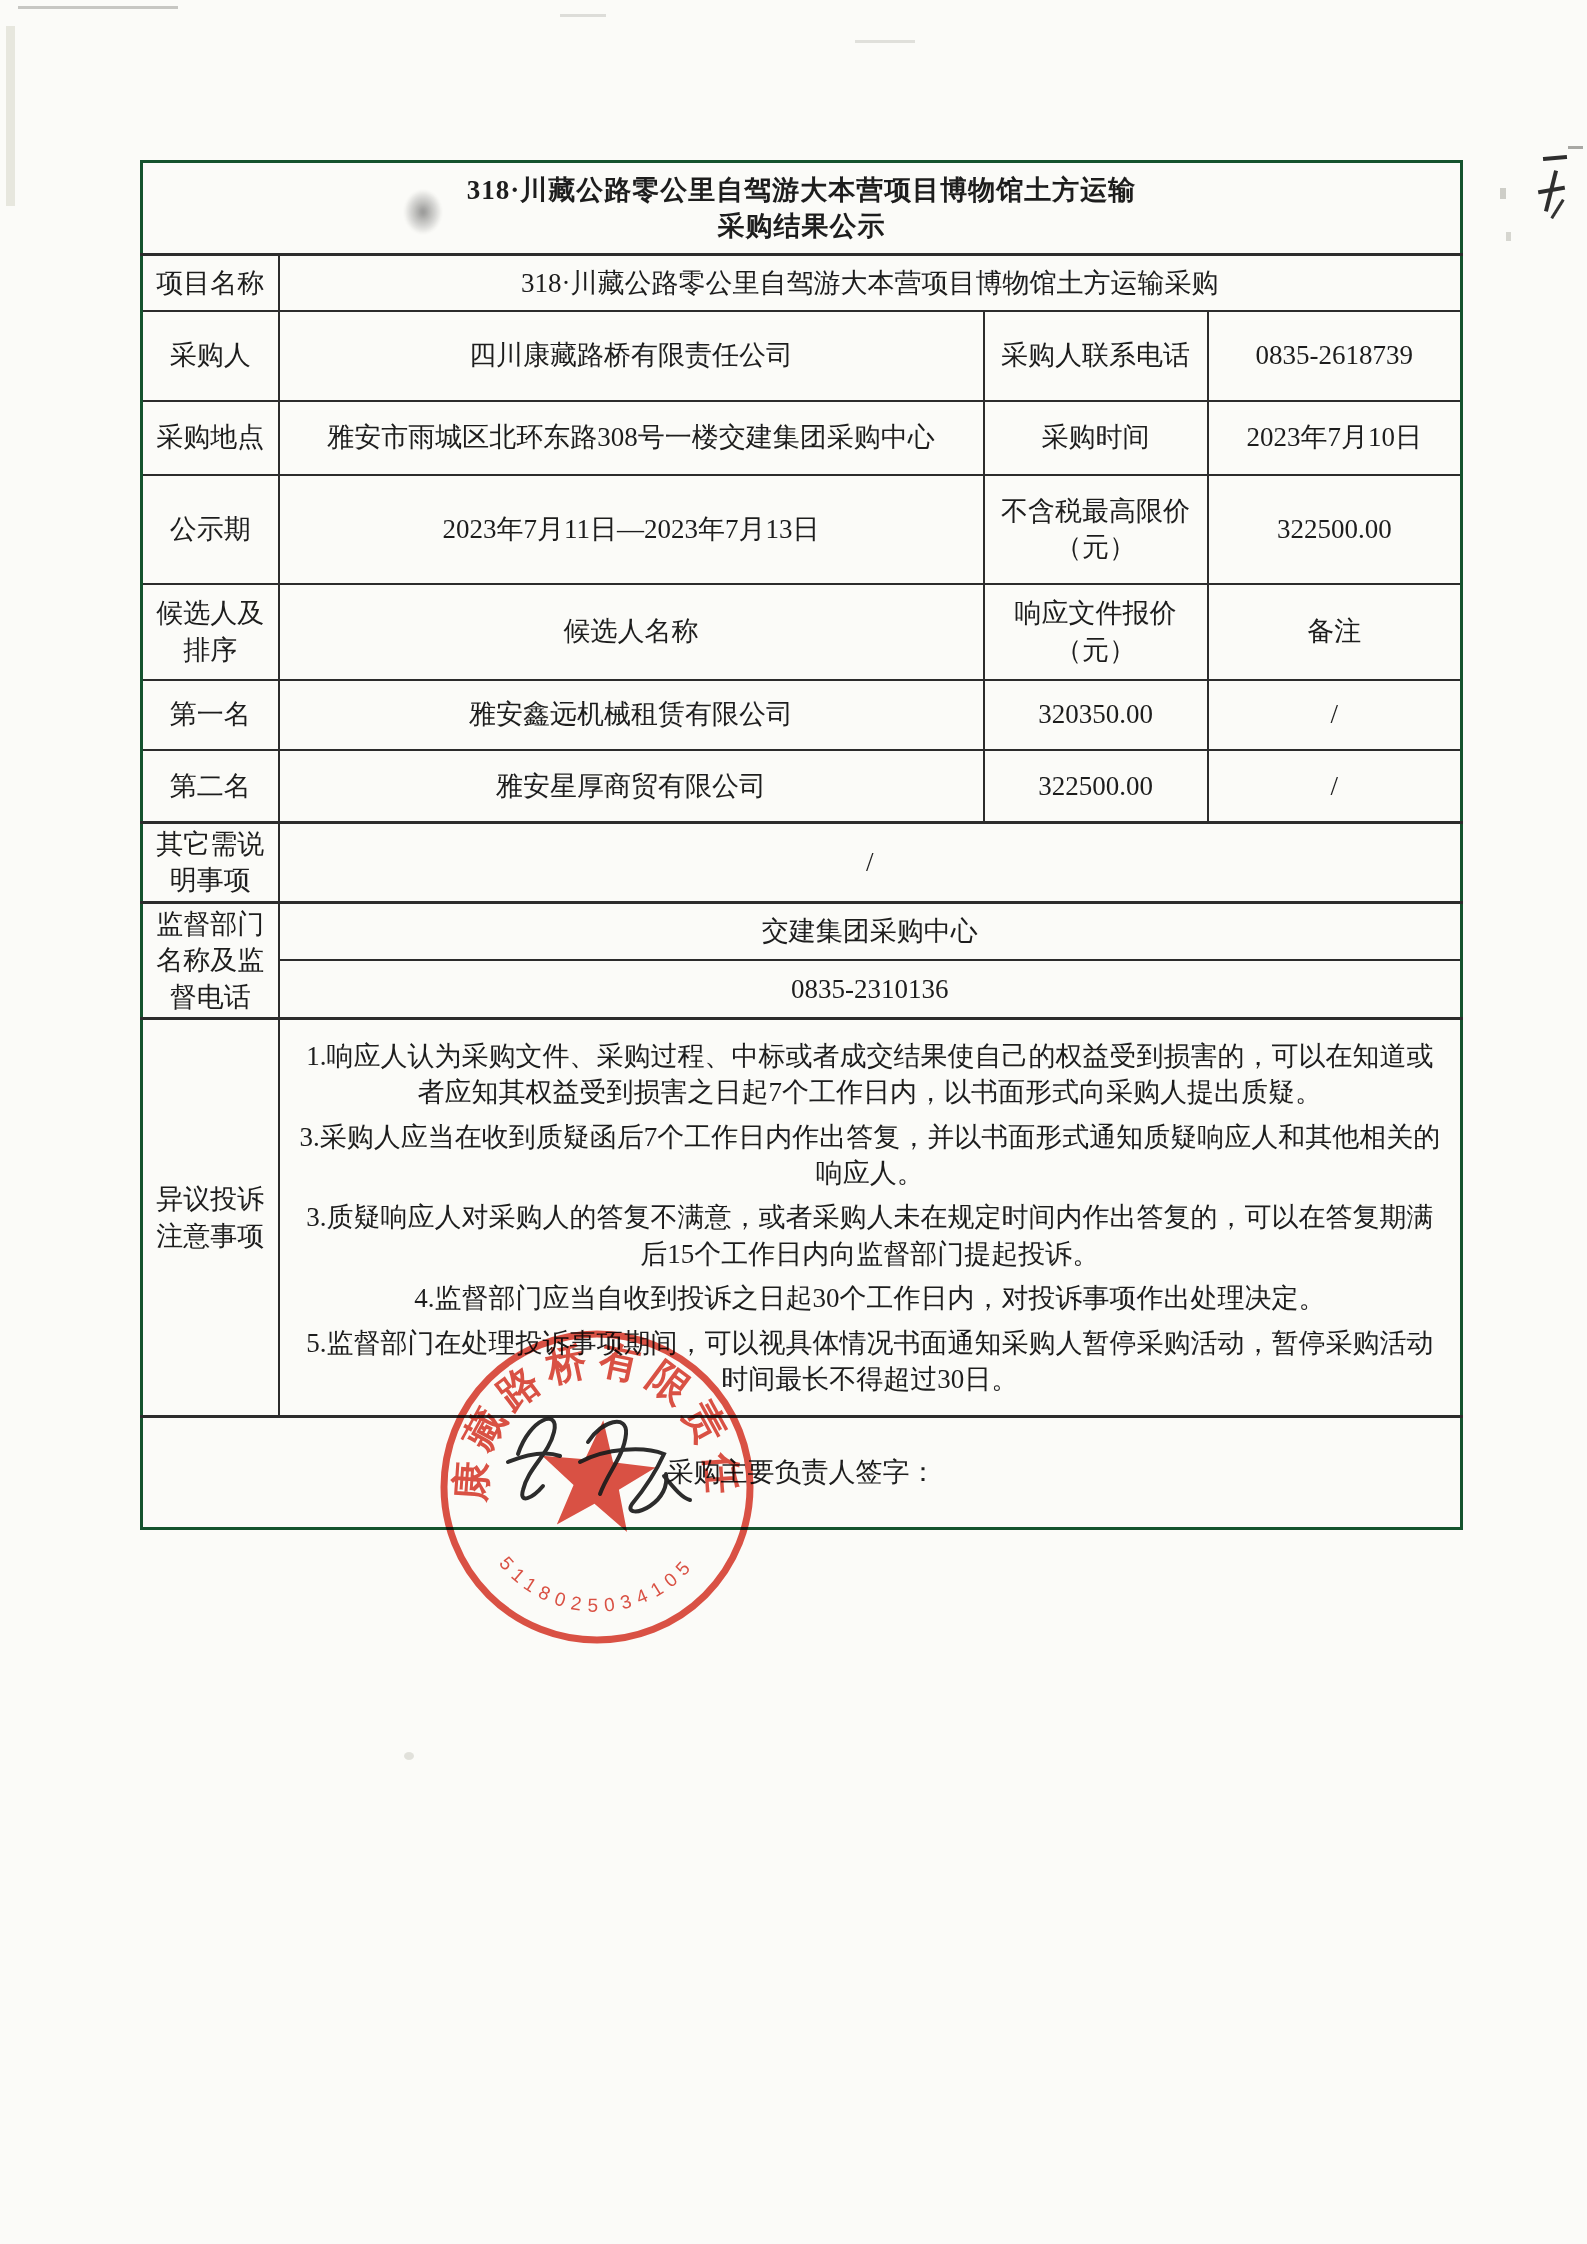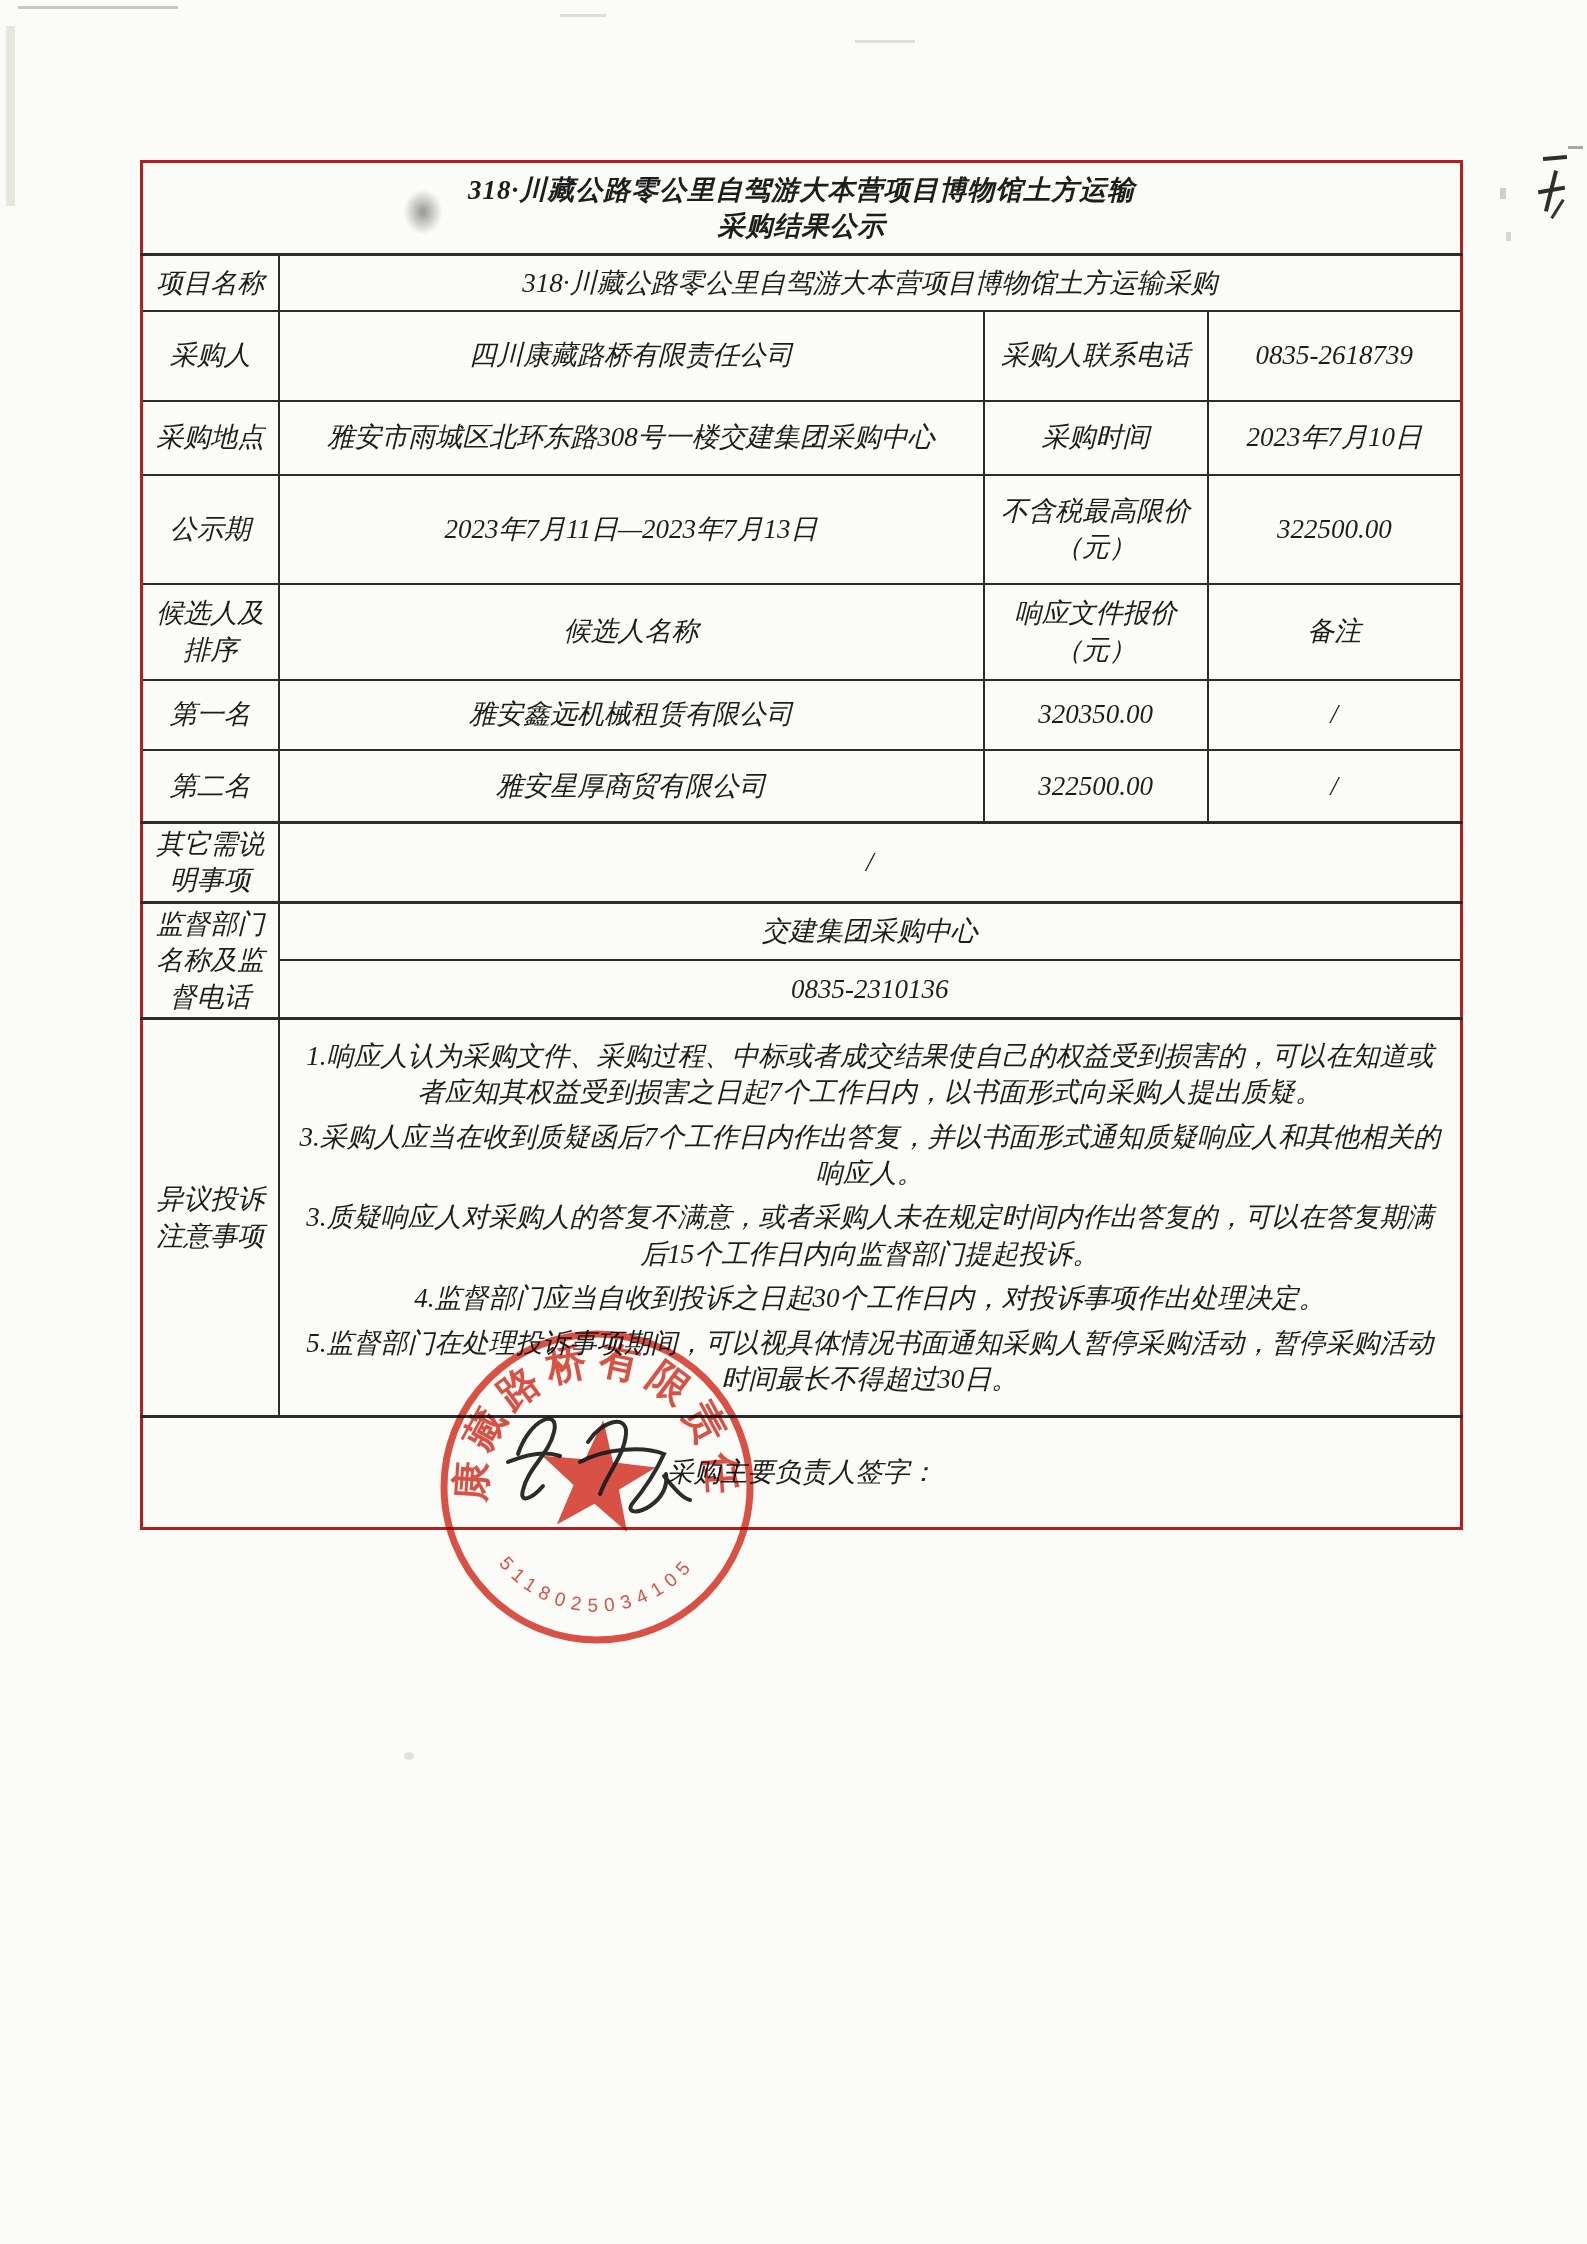--- a/index.html
+++ b/index.html
@@ -18,21 +18,21 @@
     border-collapse:collapse;table-layout:fixed;
     background:transparent;
   }
   table.doc td{
     border:2px solid #2c2c2c;
     text-align:center;vertical-align:middle;
     font-size:27px;line-height:1.35;
     padding:2px 6px;
     word-break:break-all;
   }
-  table.doc{border:3px solid #b91c1c;font-style:italic;}
+  table.doc{border:3px solid #14532d;}
   tr.bt3 td{border-top-width:3px;}
   .title-cell{font-weight:bold;font-size:34px;line-height:1.45;letter-spacing:1px;}
   .lab{padding:2px 9px;}
   .left{text-align:left;padding-left:5px;}
   .obj-cell{
     text-align:left;vertical-align:middle;
     padding:14px 18px 14px 14px;
     font-size:28px;line-height:1.45;
   }
   .obj-cell p{margin:8px;}

